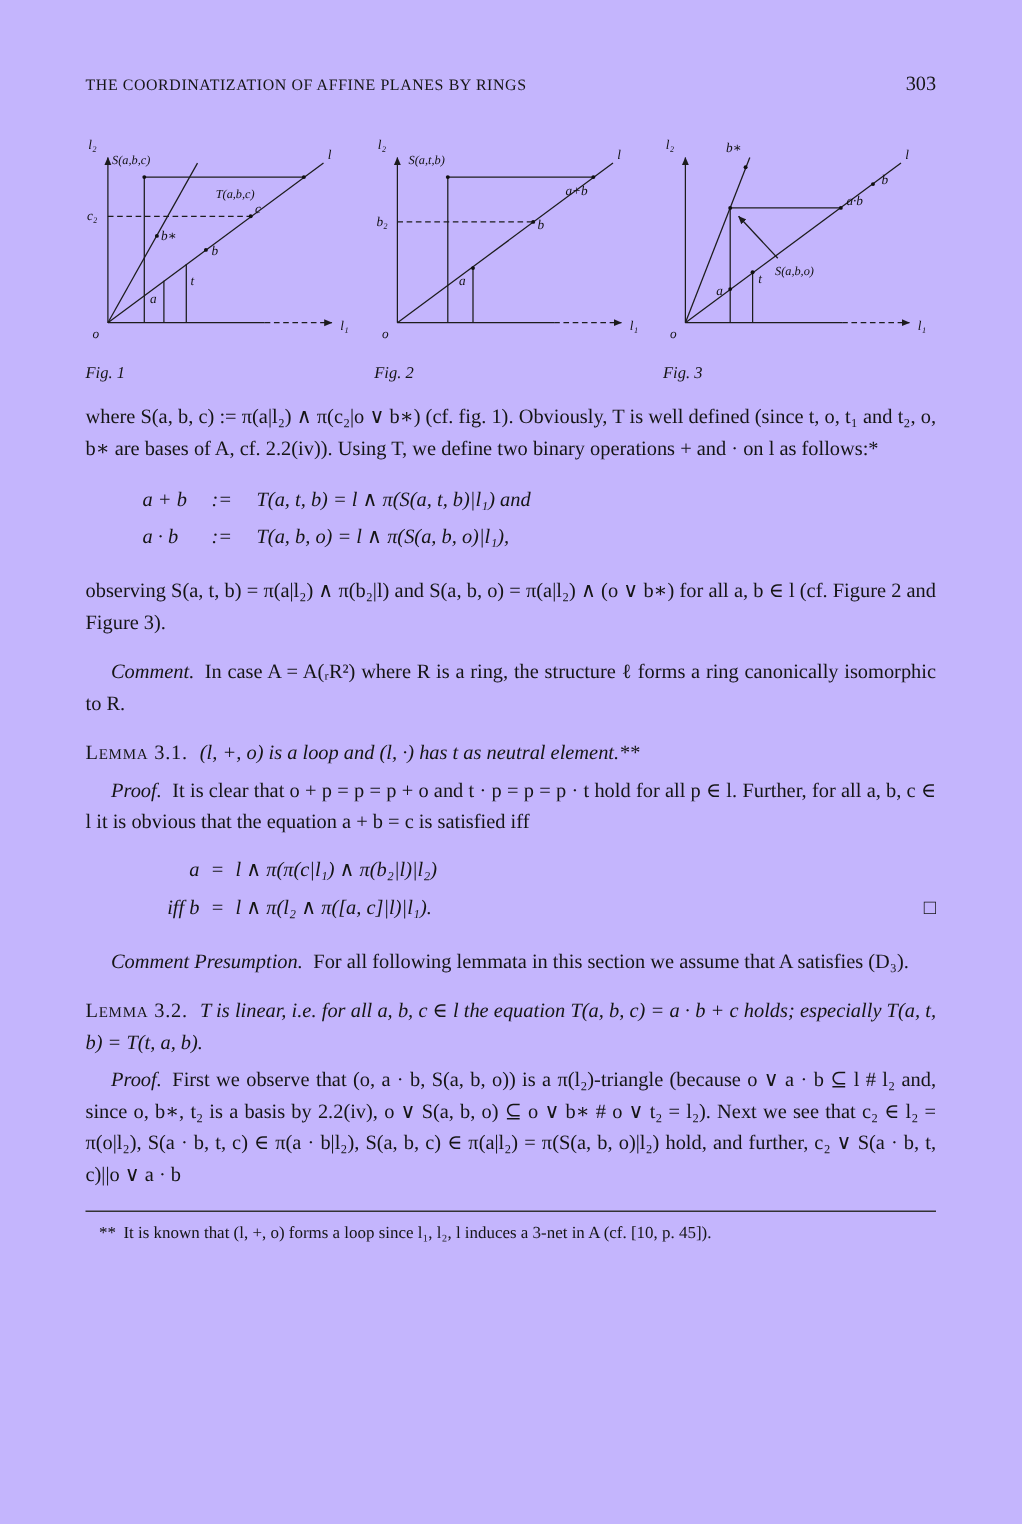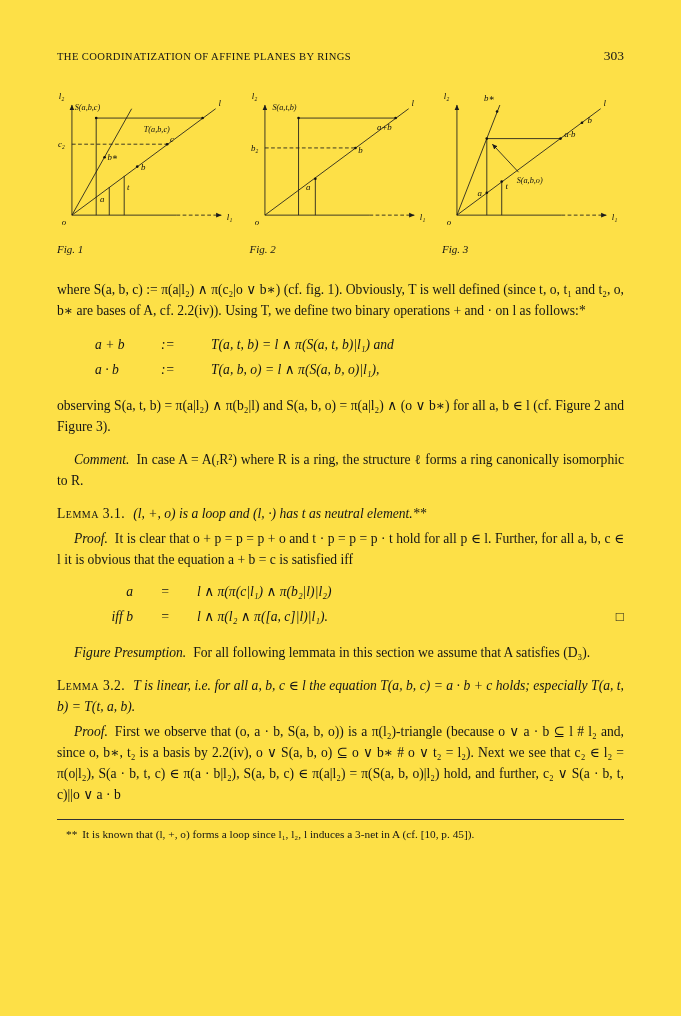--- a/index.html
+++ b/index.html
@@ -1,46 +1,46 @@
 <!DOCTYPE html>
 <html><head>
 <meta charset="utf-8">
 <title>303</title>
 <style>
   html,body { margin:0; padding:0; background:#ffffff; }
   .page {
-    width:681px; height:1016px; background:#fde047; box-sizing:border-box;
+    width:681px; height:1016px; background:#c4b5fd; box-sizing:border-box;
     padding:48px 57px 0 57px; overflow:hidden;
     font-family:"Liberation Serif","DejaVu Serif",serif; color:#151515;
   }
   .header { display:flex; justify-content:space-between; align-items:baseline; }
   .paper-title { font-size:10.6px; letter-spacing:0.4px; }
   .page-number { font-size:13.5px; }
 
   .figs { display:flex; justify-content:space-between; margin-top:26px; }
   .fig svg { overflow:visible; display:block; }
   .fig-caption { font-style:italic; font-size:11px; margin-top:11px; }
   svg line { stroke:#1c1c1c; stroke-width:0.9; fill:none; }
   svg .dash { stroke-dasharray:4 2.6; }
   svg circle { fill:#101010; stroke:none; }
   svg text { font:italic 9.5px "Liberation Serif","DejaVu Serif",serif; fill:#101010; }
   svg text.small { font-size:8.8px; }
   .ah { fill:#1c1c1c; }
 
-  .content { margin-top:24px; }
+  .content { margin-top:12px; }
   .para { font-size:13.6px; line-height:21px; text-align:justify; margin:0 0 9px 0; }
   .indent { text-indent:17px; }
   .space-above { margin-top:12px; }
   .lead { font-style:italic; margin-right:7px; }
   .lemma { margin-bottom:4px; }
   .lemma-label { font-variant:small-caps; letter-spacing:0.5px; margin-right:8px; }
   .italic { font-style:italic; }
 
   .display { margin:11px 0 13px 38px; font-style:italic; font-size:13.6px; line-height:25px; }
-  .eqrow { display:flex;gap:20px; }
+  .eqrow { display:flex; }
   .d1 .eq-lhs { width:46px; }
   .d1 .eq-op  { width:30px; }
   .d2 { margin-left:30px; margin-top:9px; margin-bottom:13px; }
   .d2 .eq-lhs { width:46px; text-align:right; }
   .d2 .eq-op  { width:24px; text-align:center; }
   .qed { margin-left:auto; font-style:normal; }
 
   .fn-rule { border-top:1px solid #333; margin:14px 0 7px 0; }
   .footnote { font-size:11.3px; line-height:15.8px; text-align:justify; margin:0 0 2px 0; text-indent:9px; }
   .fn-marker { margin-right:5px; }
@@ -216,21 +216,21 @@
       </div>
       <div class="eqrow">
         <span class="eq-lhs">iff b</span>
         <span class="eq-op">=</span>
         <span class="eq-rhs">l ∧ π(l₂ ∧ π([a, c]|l)|l₁).</span>
         <span class="qed">□</span>
       </div>
     </div>
 
     <p class="para indent space-above">
-      <span class="lead">Figure Presumption.</span><span>For all following lemmata in this section we assume that A satisfies (D₃).</span>
+      <span class="lead">Comment Presumption.</span><span>For all following lemmata in this section we assume that A satisfies (D₃).</span>
     </p>
 
     <p class="para lemma space-above">
       <span class="lemma-label">Lemma 3.2.</span><span class="italic">T is linear, i.e. for all a, b, c ∈ l the equation T(a, b, c) = a · b + c holds; especially T(a, t, b) = T(t, a, b).</span>
     </p>
 
     <p class="para indent">
       <span class="lead">Proof.</span><span>First we observe that (o, a · b, S(a, b, o)) is a π(l₂)-triangle (because o ∨ a · b ⊆ l # l₂ and, since o, b∗, t₂ is a basis by 2.2(iv), o ∨ S(a, b, o) ⊆ o ∨ b∗ # o ∨ t₂ = l₂). Next we see that c₂ ∈ l₂ = π(o|l₂), S(a · b, t, c) ∈ π(a · b|l₂), S(a, b, c) ∈ π(a|l₂) = π(S(a, b, o)|l₂) hold, and further, c₂ ∨ S(a · b, t, c)||o ∨ a · b</span>
     </p>
   </div>

